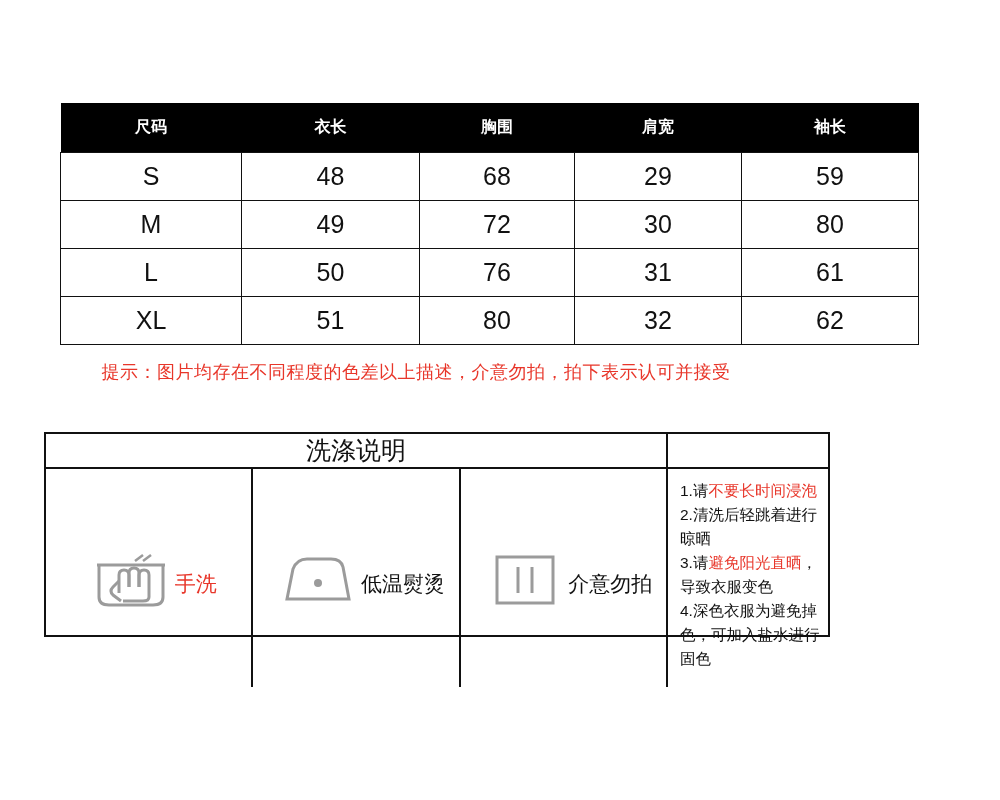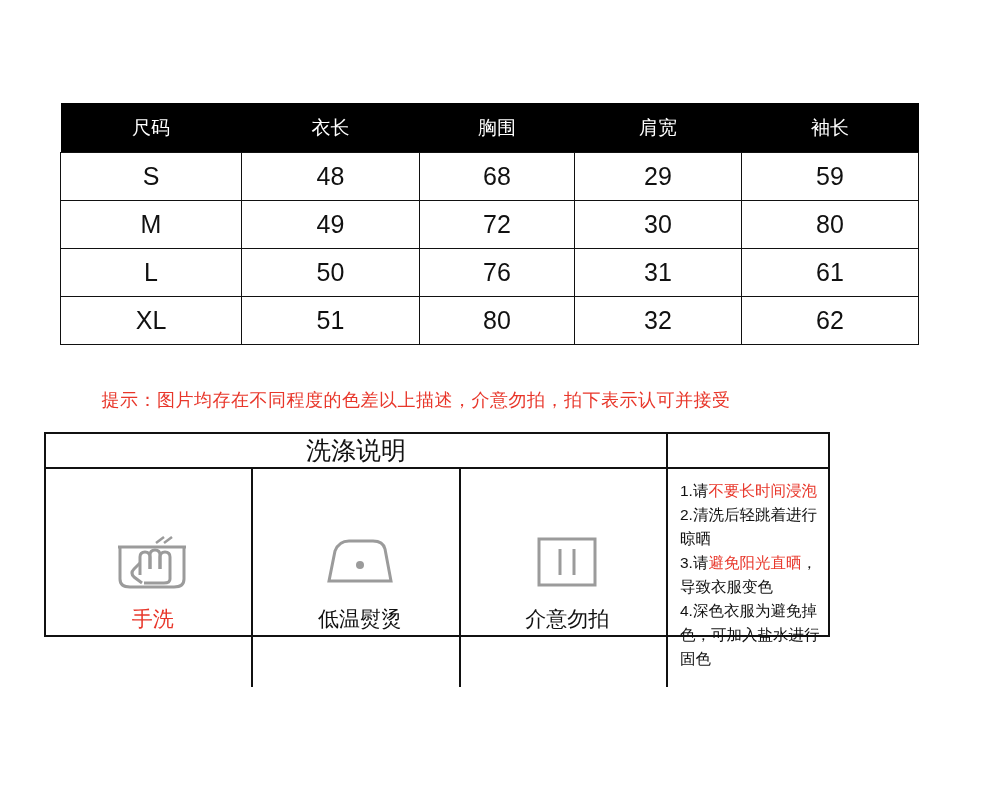--- a/index.html
+++ b/index.html
@@ -25,22 +25,22 @@
     position: absolute;
     left: 60px;
     top: 103px;
     width: 858px;
     border-collapse: collapse;
     table-layout: fixed;
   }
   .size-table th {
     background: #000000;
     color: #ffffff;
-    font-size: 19px;
-    font-weight: normal;
+    font-size: 16px;
+    font-weight: bold;
     height: 47px;
     border: none;
     text-align: center;
   }
   .size-table td {
     border: 1px solid #111111;
     height: 45px;
     text-align: center;
     font-size: 25px;
     font-weight: normal;
@@ -53,21 +53,21 @@
   .size-table col.c0 { width: 181px; }
   .size-table col.c1 { width: 178px; }
   .size-table col.c2 { width: 155px; }
   .size-table col.c3 { width: 167px; }
   .size-table col.c4 { width: 177px; }
 
   
   .notice {
     position: absolute;
     left: 0;
-    top: 388px;
+    top: 360px;
     width: 832px;
     text-align: center;
     color: #e8362a;
     font-size: 18px;
     letter-spacing: 0.5px;
   }
 
   
   .wash-box {
     position: absolute;
@@ -106,21 +106,21 @@
   }
   .icons {
     flex: 0 0 620px;
     display: flex;
     border-right: 2px solid #111111;
   }
   .icon-cell {
     flex: 1 1 0;
     border-right: 2px solid #111111;
     display: flex;
-    flex-direction: column;
+    flex-direction: row;
     align-items: center;
     justify-content: center;
     padding-top: 4px;
     box-sizing: border-box;
     padding-left: 8px;
   }
   .icon-cell:last-child { border-right: none; }
   .icon-art {
     width: 86px;
     height: 70px;

